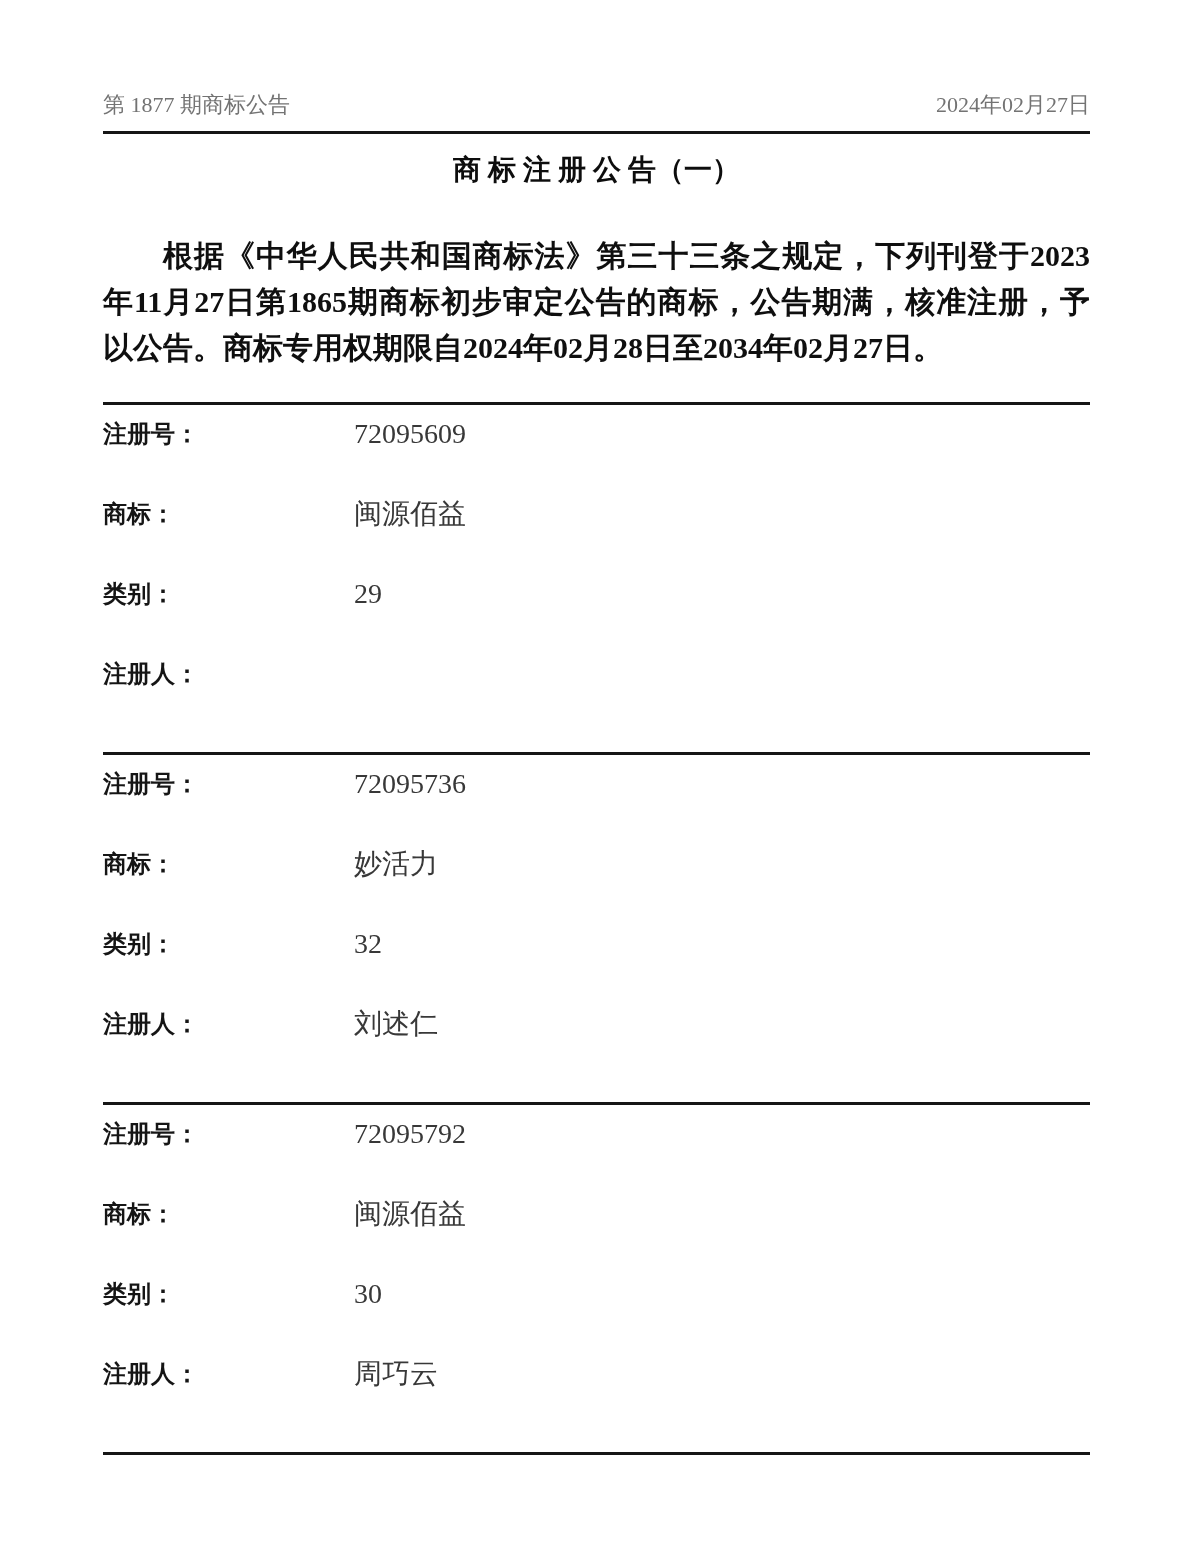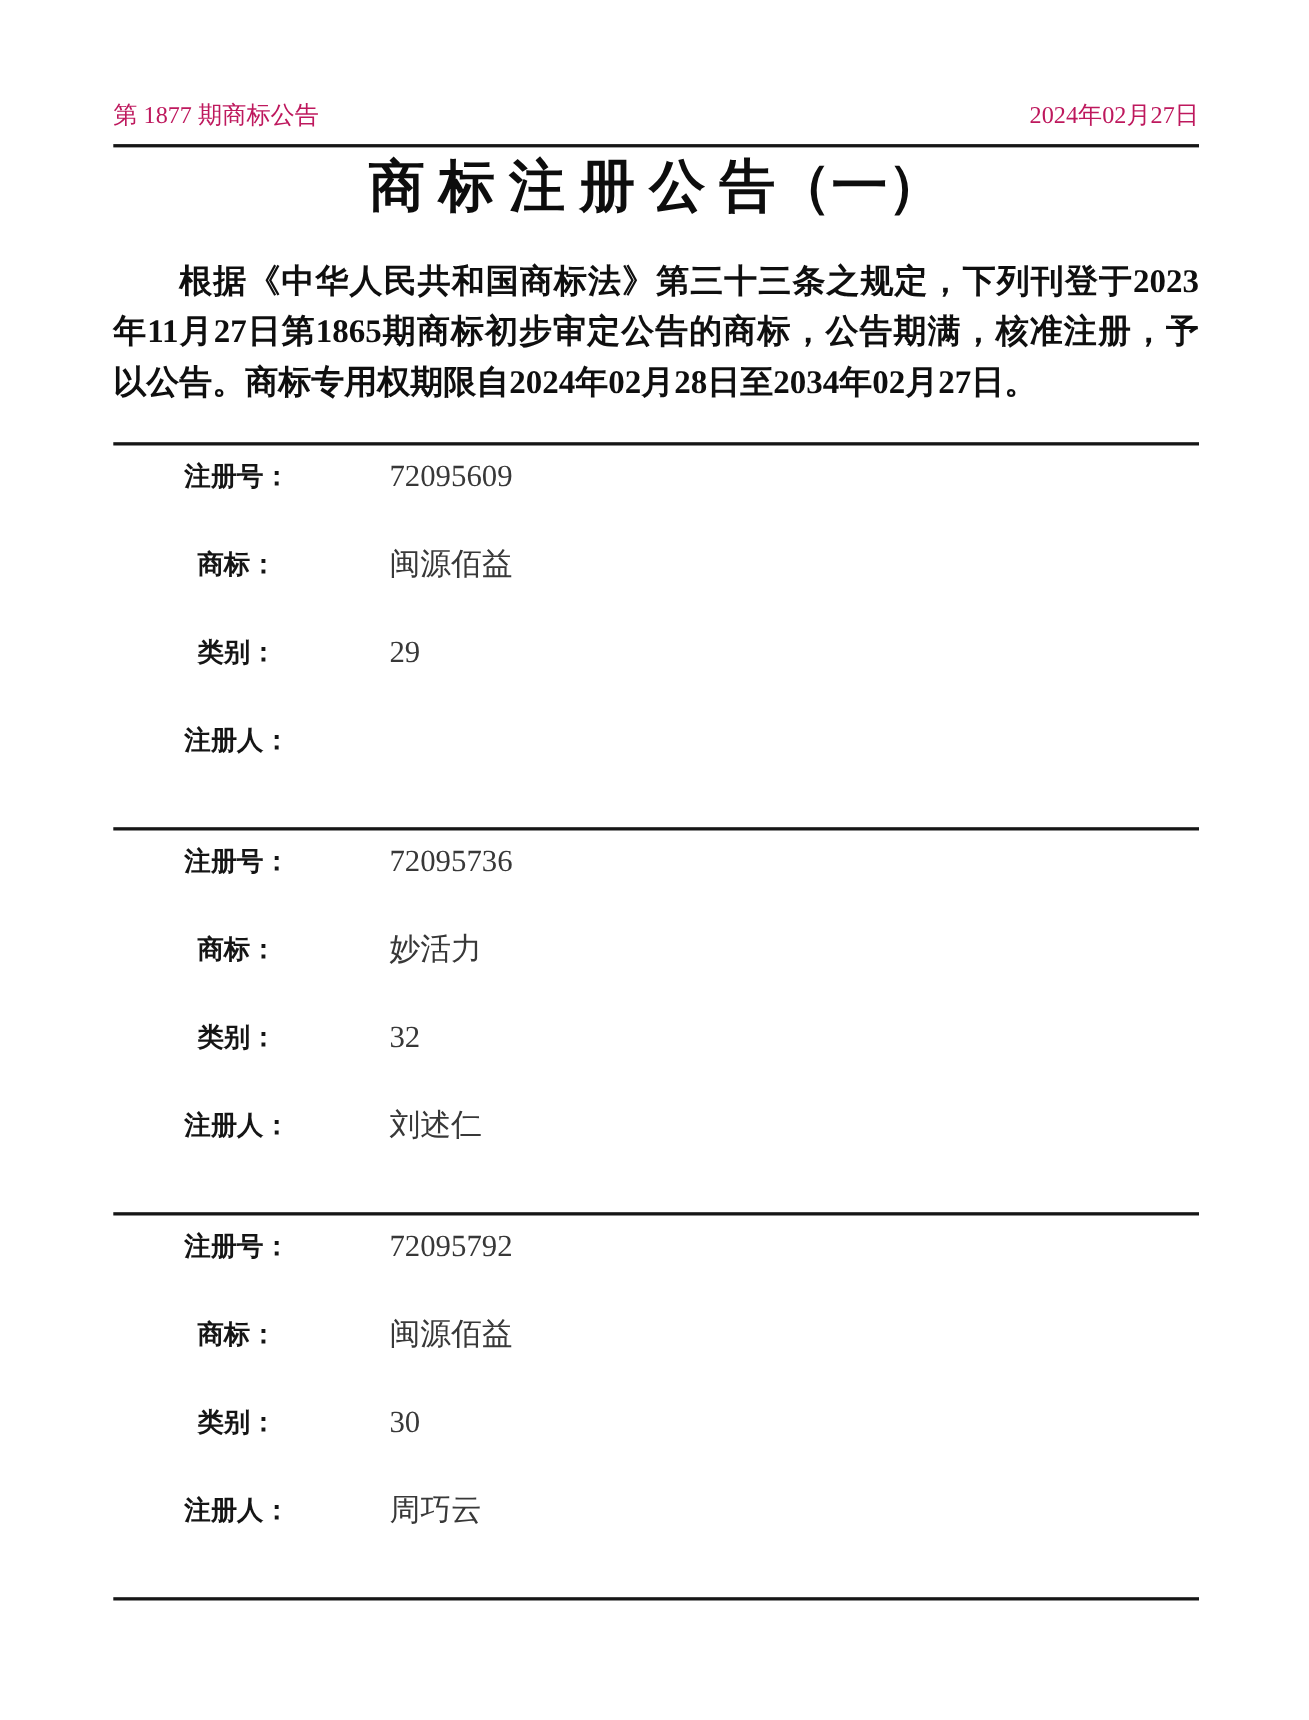--- a/index.html
+++ b/index.html
@@ -21,33 +21,33 @@
     box-sizing: border-box;
     padding: 90px 100px 0 103px;
   }
   
   .masthead {
     display: flex;
     justify-content: space-between;
     align-items: flex-start;
     font-size: 22px;
     line-height: 30px;
-    color: #be185d;
+    color: #737373;
   }
   .rule {
     height: 3px;
     background: #161616;
   }
   .masthead-rule {
     margin-top: 11px;
   }
   
   .doc-title {
     margin: 10px 0 0 0;
-    font-size: 51px;
+    font-size: 28px;
     line-height: 52px;
     font-weight: 700;
     text-align: center;
     color: #0d0d0d;
     white-space: pre;
   }
   
   .intro {
     margin: 37px 0 0 0;
     font-size: 30px;
@@ -66,21 +66,21 @@
     padding: 14px 0 13px 0;
   }
   .row {
     height: 80px;
     display: flex;
     align-items: flex-start;
   }
   .lbl {
     flex: 0 0 225px;
     width: 225px;
-    text-align: center;
+    text-align: left;
     font-size: 24px;
     line-height: 30px;
     font-weight: 700;
     color: #151515;
   }
   .val {
     padding-left: 26px;
     font-size: 28px;
     line-height: 30px;
     font-weight: 400;

